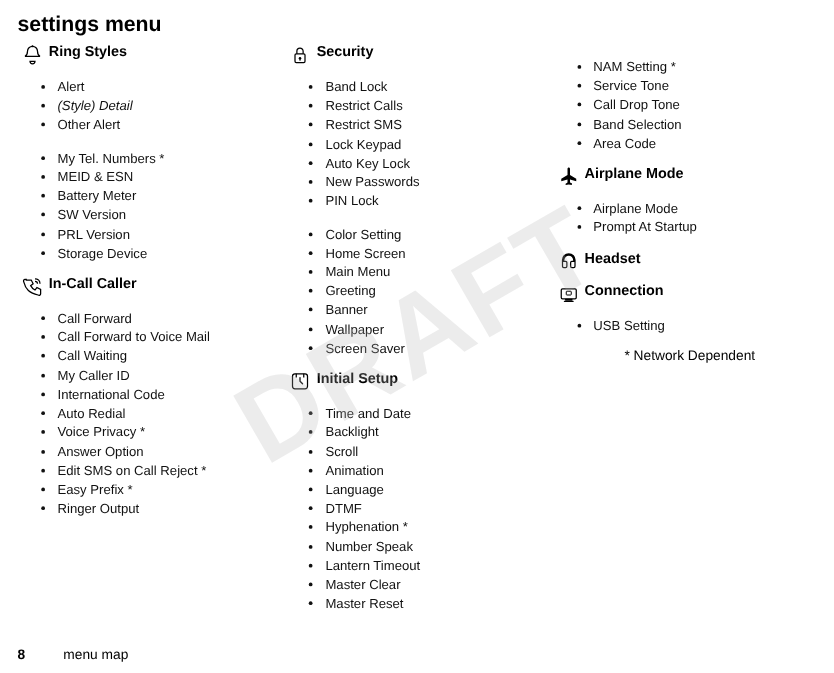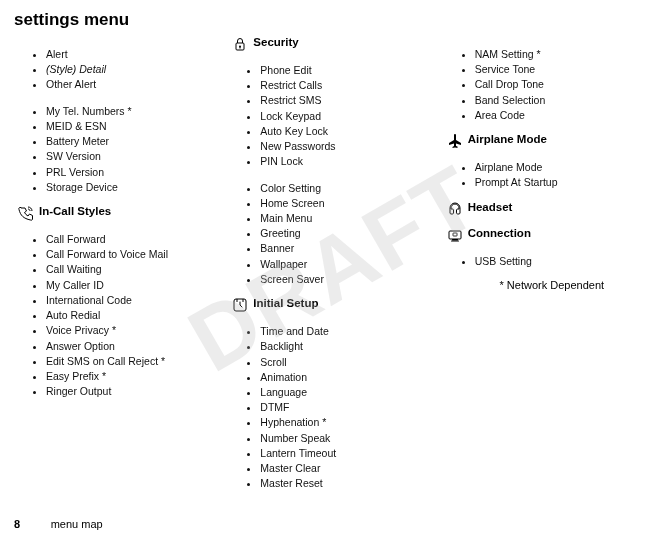--- a/index.html
+++ b/index.html
@@ -106,20 +106,27 @@
 
 <div class="page-title">settings menu</div>
 
 <div class="draft-overlay">DRAFT</div>
 
 <div class="content-area">
 
   <div class="column">
 
     <div class="section">
+      <div class="section-header">
+        <svg class="icon-svg" viewBox="0 0 16 16">
+          <path d="M8 1C5.8 1 4 2.8 4 5c0 3-2 4-2 4h12s-2-1-2-4c0-2.2-1.8-4-4-4zm0 14c1.1 0 2-.9 2-2H6c0 1.1.9 2 2 2z" fill="none" stroke="#000" stroke-width="1"></path>
+          <circle cx="8" cy="1" r="0.8" fill="#000"></circle>
+        </svg>
+        <span class="section-title">Ring Styles</span>
+      </div>
       <ul class="section-items">
         <li>Alert</li>
         <li><em>(Style) Detail</em></li>
         <li>Other Alert</li>
       </ul>
     </div>
 
     <div class="section">
       <ul class="section-items">
         <li>My Tel. Numbers *</li>
@@ -131,21 +138,21 @@
       </ul>
     </div>
 
     <div class="section">
       <div class="section-header">
         <svg class="icon-svg" viewBox="0 0 16 16">
           <path d="M3 3h4l1.5 3-2 1.5c.8 1.5 2 2.7 3.5 3.5L11.5 9l3 1.5V14c0 1-1 1.5-2 1C5.5 13.5 2.5 10.5 1 4.5c-.5-1 0-2 1-2h1z" fill="none" stroke="#000" stroke-width="1"></path>
           <path d="M10 2c2 0 4 1.5 4 4" fill="none" stroke="#000" stroke-width="1"></path>
           <path d="M10 4c1 0 2 .8 2 2" fill="none" stroke="#000" stroke-width="1"></path>
         </svg>
-        <span class="section-title">In-Call Styles</span>
+        <span class="section-title">In-Call Caller</span>
       </div>
       <ul class="section-items">
         <li>Call Forward</li>
         <li>Call Forward to Voice Mail</li>
         <li>Call Waiting</li>
         <li>My Caller ID</li>
         <li>International Code</li>
         <li>Auto Redial</li>
         <li>Voice Privacy *</li>
         <li>Answer Option</li>
@@ -163,21 +170,21 @@
       <div class="section-header">
         <svg class="icon-svg" viewBox="0 0 16 16">
           <rect x="4" y="7" width="8" height="7" rx="1" fill="none" stroke="#000" stroke-width="1"></rect>
           <path d="M5.5 7V5a2.5 2.5 0 015 0v2" fill="none" stroke="#000" stroke-width="1"></path>
           <circle cx="8" cy="10.5" r="1" fill="#000"></circle>
           <rect x="7.5" y="11" width="1" height="1.5" fill="#000"></rect>
         </svg>
         <span class="section-title">Security</span>
       </div>
       <ul class="section-items">
-        <li>Phone Edit</li>
+        <li>Band Lock</li>
         <li>Restrict Calls</li>
         <li>Restrict SMS</li>
         <li>Lock Keypad</li>
         <li>Auto Key Lock</li>
         <li>New Passwords</li>
         <li>PIN Lock</li>
       </ul>
     </div>
 
     <div class="section">

